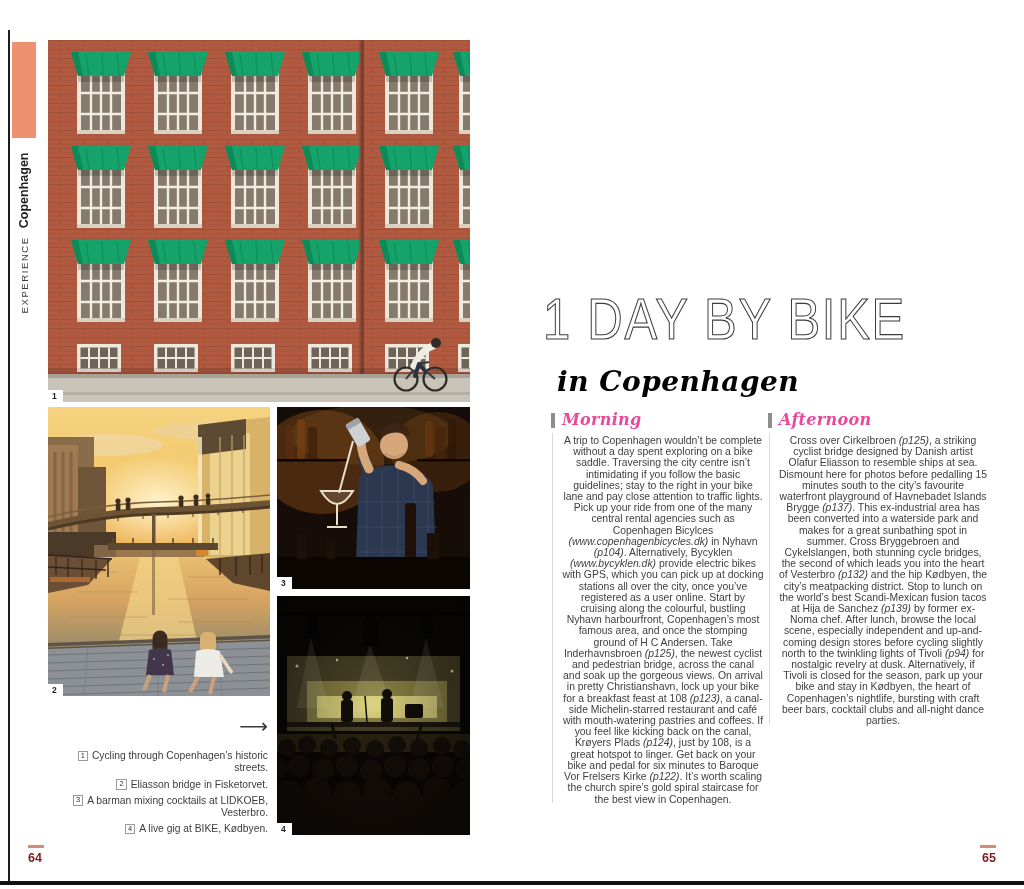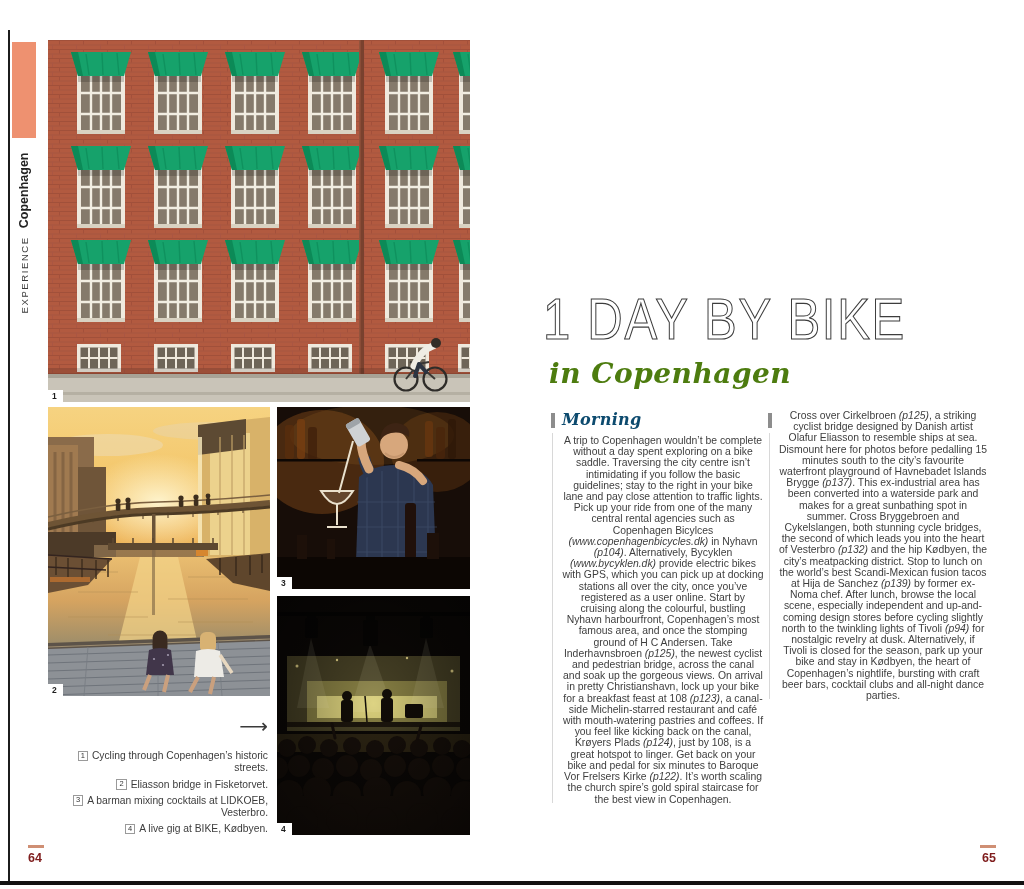--- a/index.html
+++ b/index.html
@@ -20,29 +20,29 @@
   .photo{position:absolute;overflow:hidden;background:#ddd;}
   .photo svg{display:block;width:100%;height:100%;}
   .badge{position:absolute;left:0;bottom:0;background:#fff;color:#1d1d1d;
          font-size:8.5px;font-weight:700;padding:2px 6px 2px 4px;line-height:1;}
 
   
   .title-main{position:absolute;left:543px;top:291px;margin:0;font-weight:400;
         font-size:57px;line-height:1;letter-spacing:2px;color:#ffffff;
         -webkit-text-stroke:1.15px #3d3d3d;transform:scaleX(.86);transform-origin:left top;
         font-family:"Liberation Sans",sans-serif;}
-  .title-sub{position:absolute;left:549px;top:357px;margin:0;font-family:"DejaVu Serif",serif;
-        font-style:italic;font-weight:700;font-size:28px;color:#4d7c0f;letter-spacing:.5px;text-align:center;}
+  .title-sub{position:absolute;left:549px;top:357px;margin:8px;font-family:"DejaVu Serif",serif;
+        font-style:italic;font-weight:700;font-size:28px;color:#000000;letter-spacing:.5px;text-align:center;}
 
   
   .col{position:absolute;top:410px;padding-left:11px;}
   .col-bar{position:absolute;left:0;top:3px;width:3.5px;height:15px;background:#8d8d8d;}
   .col-rule{position:absolute;left:1px;top:23px;bottom:2px;width:1px;background:#d8d8d8;}
   .col h3{margin:0 0 6px;font-family:"DejaVu Serif",serif;font-style:italic;font-weight:700;
-        font-size:16px;color:#0c4a6e;letter-spacing:.3px;}
+        font-size:16px;color:#ec4899;letter-spacing:.3px;}
   .col .body{margin:0;font-size:10.4px;line-height:11.2px;color:#3e3e3e;text-align:center;}
   .col .body i{font-style:italic;}
 
   
   .cap-arrow{position:absolute;left:148px;top:714px;width:120px;text-align:right;
         font-size:20px;color:#3a3a3a;}
   .captions{position:absolute;left:56px;top:750px;width:212px;text-align:right;}
   .cap-item{margin-bottom:4px;font-size:10.3px;line-height:12.3px;color:#3c3c3c;text-align:right;}
   .capnum{display:inline-block;border:1px solid #9a9a9a;font-size:7.5px;line-height:8.5px;
         padding:0 2px;margin-right:4px;vertical-align:1.5px;color:#333;}
@@ -382,20 +382,21 @@
   <section class="col" style="left:551px;width:202px;">
     <div class="col-bar"></div>
     <div class="col-rule"></div>
     <h3>Morning</h3>
     <p class="body"><span>A trip to Copenhagen wouldn’t be complete without a day spent exploring on a bike saddle. Traversing the city centre isn’t intimidating if you follow the basic guidelines; stay to the right in your bike lane and pay close attention to traffic lights. Pick up your ride from one of the many central rental agencies such as Copenhagen Bicylces </span><i>(www.copenhagenbicycles.dk)</i><span> in Nyhavn </span><i>(p104)</i><span>. Alternatively, Bycyklen </span><i>(www.bycyklen.dk)</i><span> provide electric bikes with GPS, which you can pick up at docking stations all over the city, once you’ve registered as a user online. Start by cruising along the colourful, bustling Nyhavn harbourfront, Copenhagen’s most famous area, and once the stomping ground of H C Andersen. Take Inderhavnsbroen </span><i>(p125)</i><span>, the newest cyclist and pedestrian bridge, across the canal and soak up the gorgeous views. On arrival in pretty Christianshavn, lock up your bike for a breakfast feast at 108 </span><i>(p123)</i><span>, a canal-side Michelin-starred restaurant and café with mouth-watering pastries and coffees. If you feel like kicking back on the canal, Krøyers Plads </span><i>(p124)</i><span>, just by 108, is a great hotspot to linger. Get back on your bike and pedal for six minutes to Baroque Vor Frelsers Kirke </span><i>(p122)</i><span>. It’s worth scaling the church spire’s gold spiral staircase for the best view in Copenhagen.</span></p>
   </section>
 
   <section class="col" style="left:768px;width:208px;">
     <div class="col-bar"></div>
     <div class="col-rule"></div>
+    <h3>Afternoon</h3>
     <p class="body"><span>Cross over Cirkelbroen </span><i>(p125)</i><span>, a striking cyclist bridge designed by Danish artist Olafur Eliasson to resemble ships at sea. Dismount here for photos before pedalling 15 minutes south to the city’s favourite waterfront playground of Havnebadet Islands Brygge </span><i>(p137)</i><span>. This ex-industrial area has been converted into a waterside park and makes for a great sunbathing spot in summer. Cross Bryggebroen and Cykelslangen, both stunning cycle bridges, the second of which leads you into the heart of Vesterbro </span><i>(p132)</i><span> and the hip Kødbyen, the city’s meatpacking district. Stop to lunch on the world’s best Scandi-Mexican fusion tacos at Hija de Sanchez </span><i>(p139)</i><span> by former ex-Noma chef. After lunch, browse the local scene, especially independent and up-and-coming design stores before cycling slightly north to the twinkling lights of Tivoli </span><i>(p94)</i><span> for nostalgic revelry at dusk. Alternatively, if Tivoli is closed for the season, park up your bike and stay in Kødbyen, the heart of Copenhagen’s nightlife, bursting with craft beer bars, cocktail clubs and all-night dance parties.</span></p>
   </section>
 
   <div class="folio folio-left">
     <span class="folio-dash"></span>
     <span>64</span>
   </div>
   <div class="folio folio-right">
     <span class="folio-dash"></span>
     <span>65</span>

